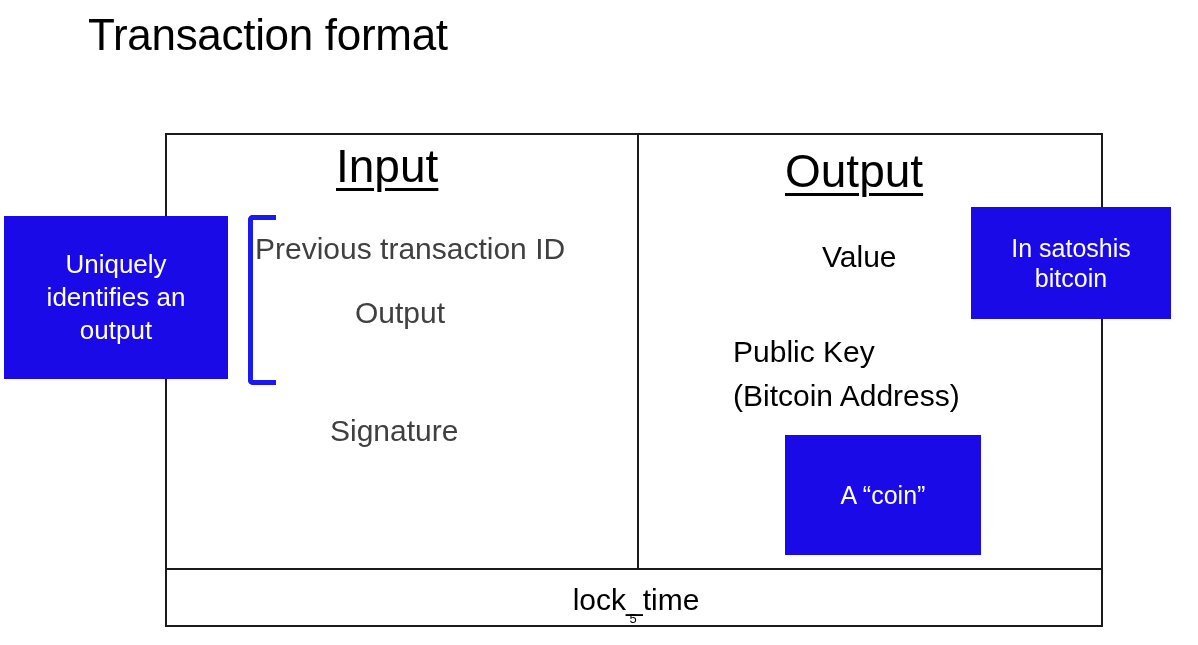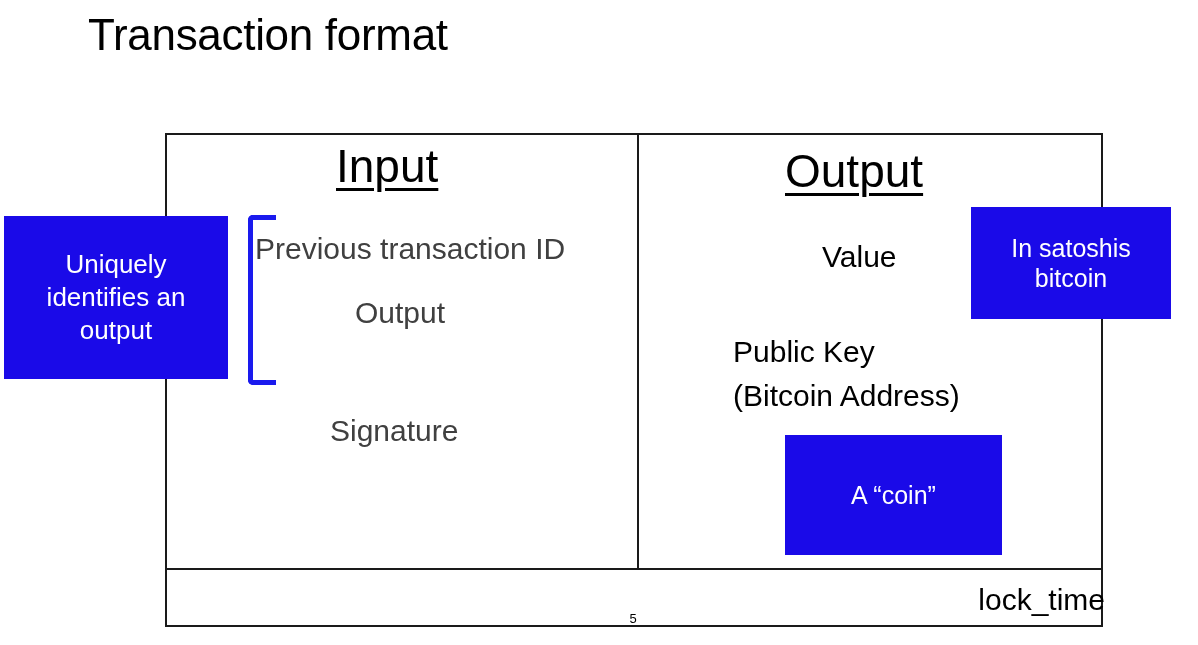--- a/index.html
+++ b/index.html
@@ -101,21 +101,21 @@
     line-height: 1.45;
     color: #000000;
   }
 
   
   #field-lock-time {
     position: absolute;
     left: 0px;
     top: 448px;   
     width: 938px;
-    text-align: right;
+    text-align: center;
     font-size: 30px;
     line-height: 1.1;
     color: #000000;
   }
 
   
   .callout {
     position: absolute;
     background: #1a0ae8;
     color: #ffffff;
@@ -138,21 +138,21 @@
     left: 971px;
     top: 207px;
     width: 200px;
     height: 112px;
     font-size: 25px;
     line-height: 1.22;
   }
   #callout-coin {
     left: 785px;
     top: 435px;
-    width: 217px;
+    width: 196px;
     height: 120px;
     font-size: 25px;
   }
   .callout sup {
     font-size: 0.62em;
     vertical-align: super;
     line-height: 0;
   }
 
   

